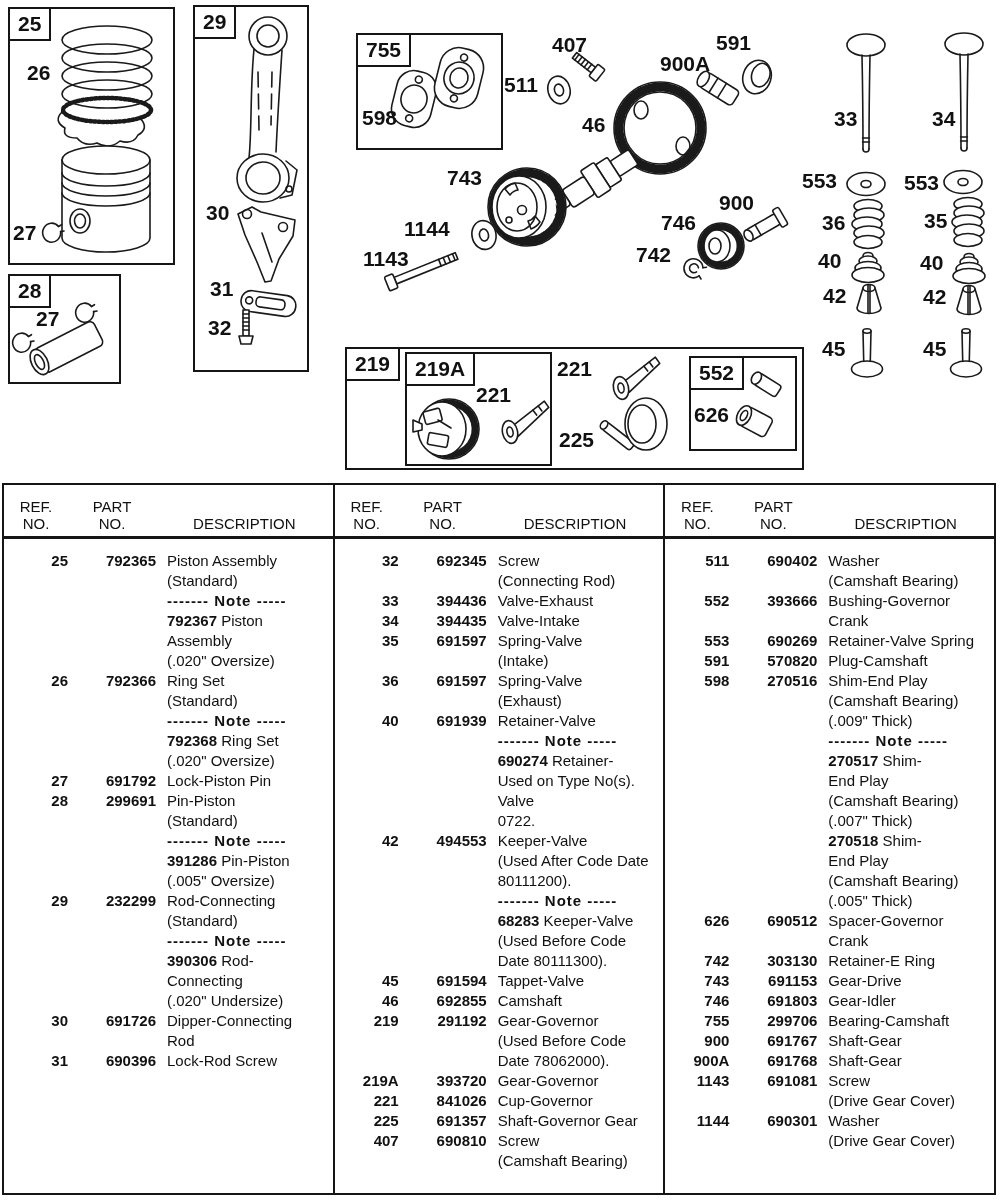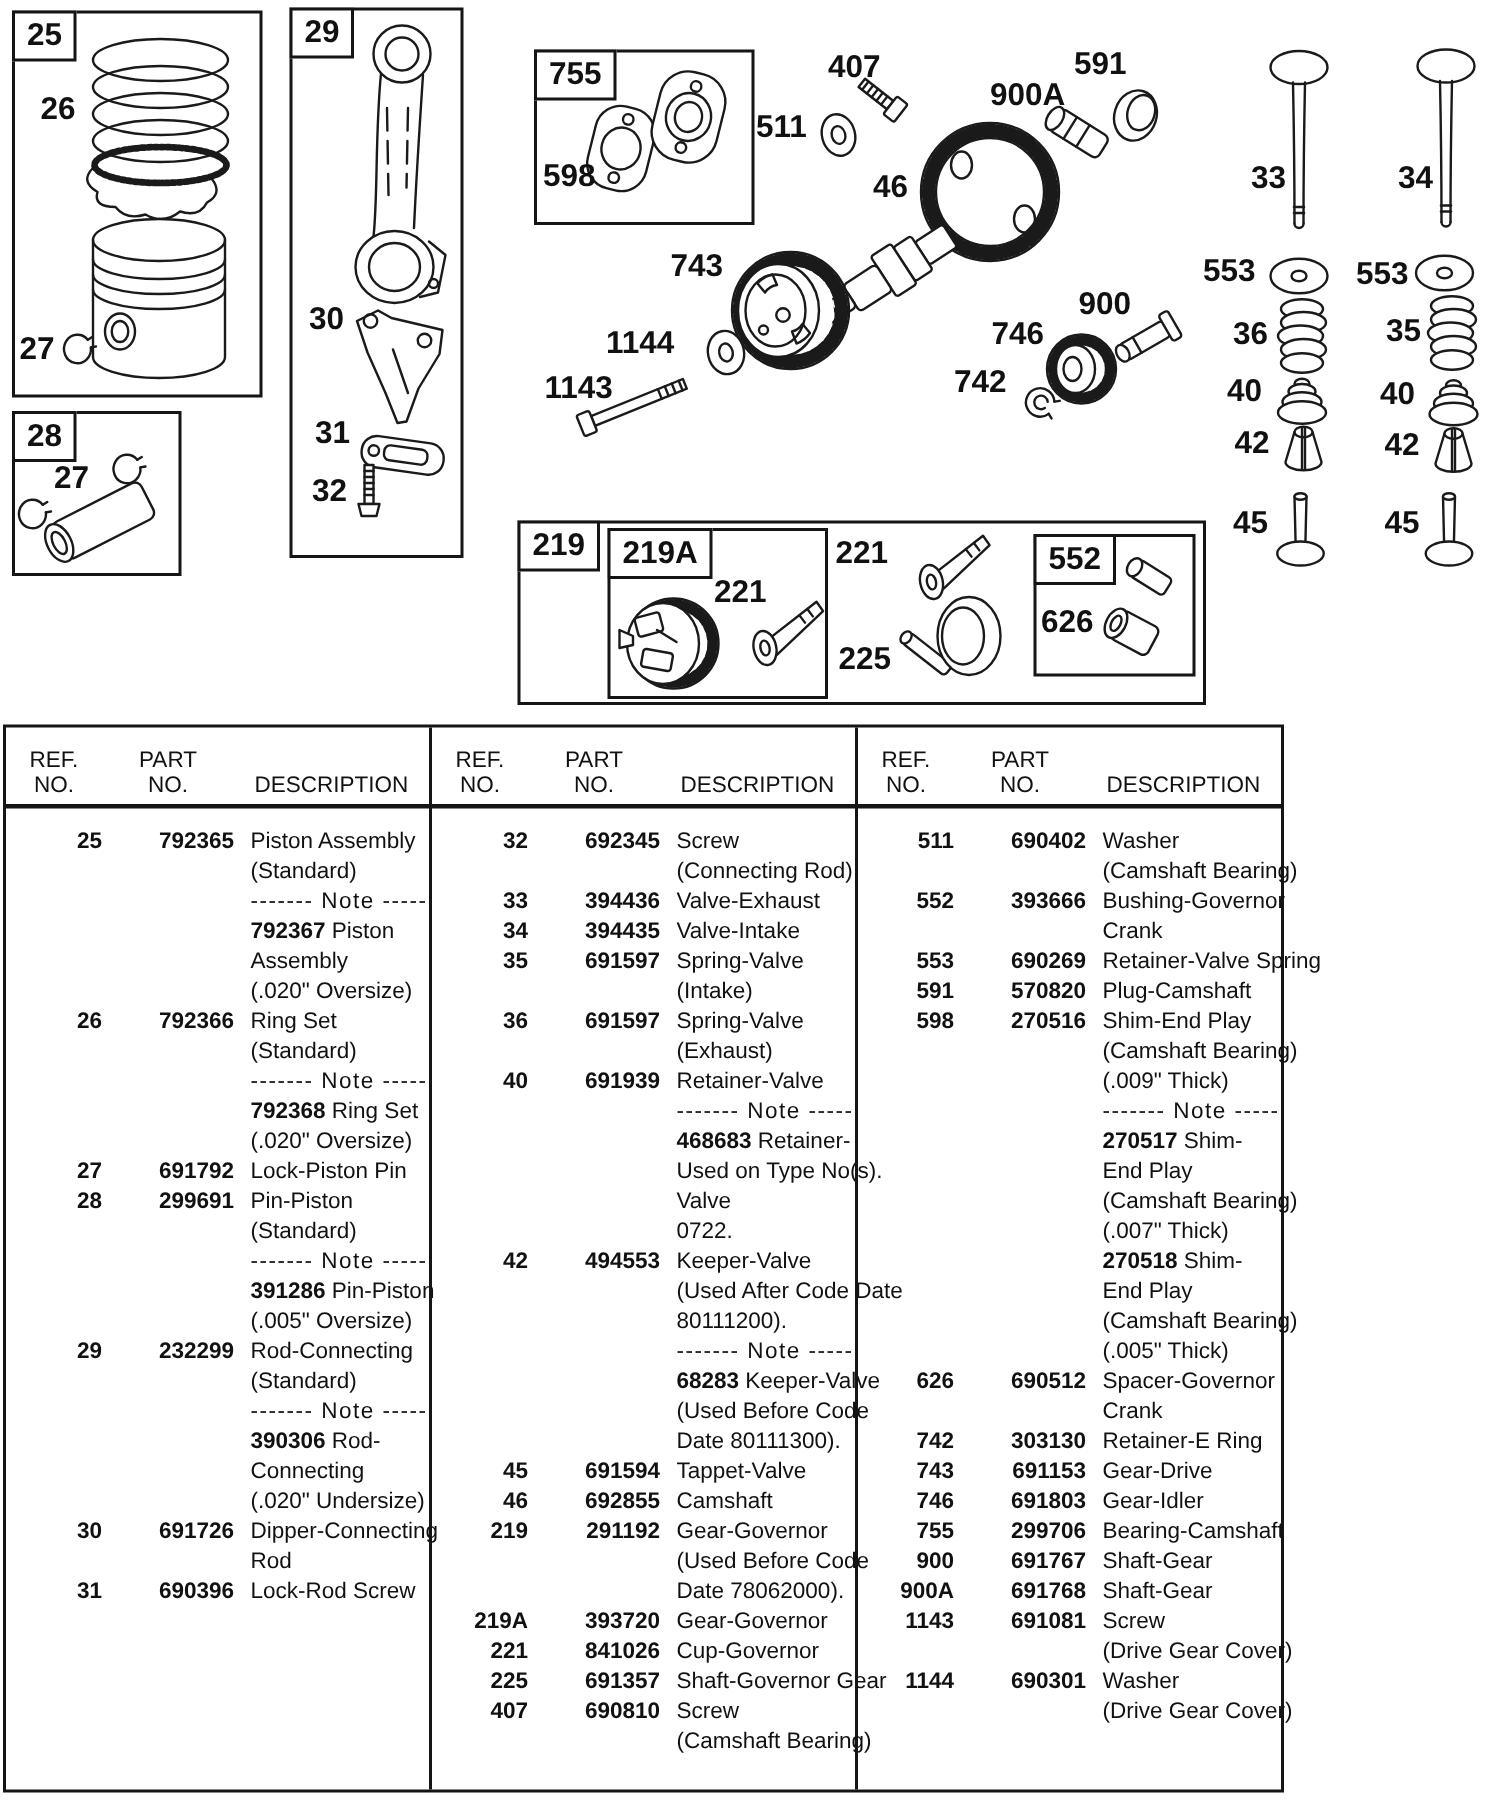--- a/index.html
+++ b/index.html
@@ -4,34 +4,34 @@
 <style>
   html,body{margin:0;padding:0;background:#fff;}
   .page{position:relative;width:1000px;height:1200px;background:#fff;overflow:hidden;
         font-family:"Liberation Sans",sans-serif;color:#111;}
   .diagram{position:absolute;left:0;top:0;width:1000px;height:483px;}
   .art{position:absolute;left:0;top:0;}
   .callout-box{position:absolute;border:2px solid #151515;}
   .callout-tag{position:absolute;top:-2px;left:-2px;border:2px solid #151515;background:#fff;
                font-weight:bold;font-size:21px;line-height:1;padding:4px 8px 5px;}
   .part-label{position:absolute;font-weight:bold;font-size:21px;line-height:1;white-space:nowrap;}
-  .ptable{position:absolute;left:2px;top:483px;width:854px;height:712px;box-sizing:border-box;
+  .ptable{position:absolute;left:2px;top:483px;width:994px;height:712px;box-sizing:border-box;
           border:2px solid #151515;display:flex;background:#fff;}
   .pcol{flex:1;display:flex;flex-direction:column;min-width:0;}
   .pcol + .pcol{border-left:2px solid #151515;}
   .phead{height:44px;border-bottom:3px solid #151515;display:grid;
          grid-template-columns:64px 88px 1fr;align-items:end;padding:3px 0 4px;}
   .hc{display:flex;flex-direction:column;align-items:center;font-size:15px;line-height:17px;}
   .pbody{padding-top:12px;}
   .prow{display:grid;grid-template-columns:64px 88px 1fr;font-size:15px;line-height:20px;}
   .cell{white-space:nowrap;}
   .cell.ref,.cell.part{font-weight:bold;text-align:right;}
   .cell.desc{padding-left:11px;}
   .cell.desc b{font-weight:bold;}
-  .cell.desc.note{font-weight:normal;letter-spacing:1px;}
+  .cell.desc.note{font-weight:bold;letter-spacing:1px;}
 </style>
 </head>
 <body>
 
 <div class="page">
   <div class="diagram">
     <svg class="art" width="1000" height="483" viewBox="0 0 1000 483">
       <defs>
         <g id="valve">
             <ellipse cx="0" cy="0" rx="19" ry="11" fill="#fff"></ellipse>
@@ -535,21 +535,21 @@
             <div class="cell desc">Retainer-Valve</div>
           </div>
           <div class="prow">
             <div class="cell ref"></div>
             <div class="cell part"></div>
             <div class="cell desc note">------- Note -----</div>
           </div>
           <div class="prow">
             <div class="cell ref"></div>
             <div class="cell part"></div>
-            <div class="cell desc"><b>468683</b> Retainer-</div>
+            <div class="cell desc"><b>690274</b> Retainer-</div>
           </div>
           <div class="prow">
             <div class="cell ref"></div>
             <div class="cell part"></div>
             <div class="cell desc">Used on Type No(s).</div>
           </div>
           <div class="prow">
             <div class="cell ref"></div>
             <div class="cell part"></div>
             <div class="cell desc">Valve</div>

